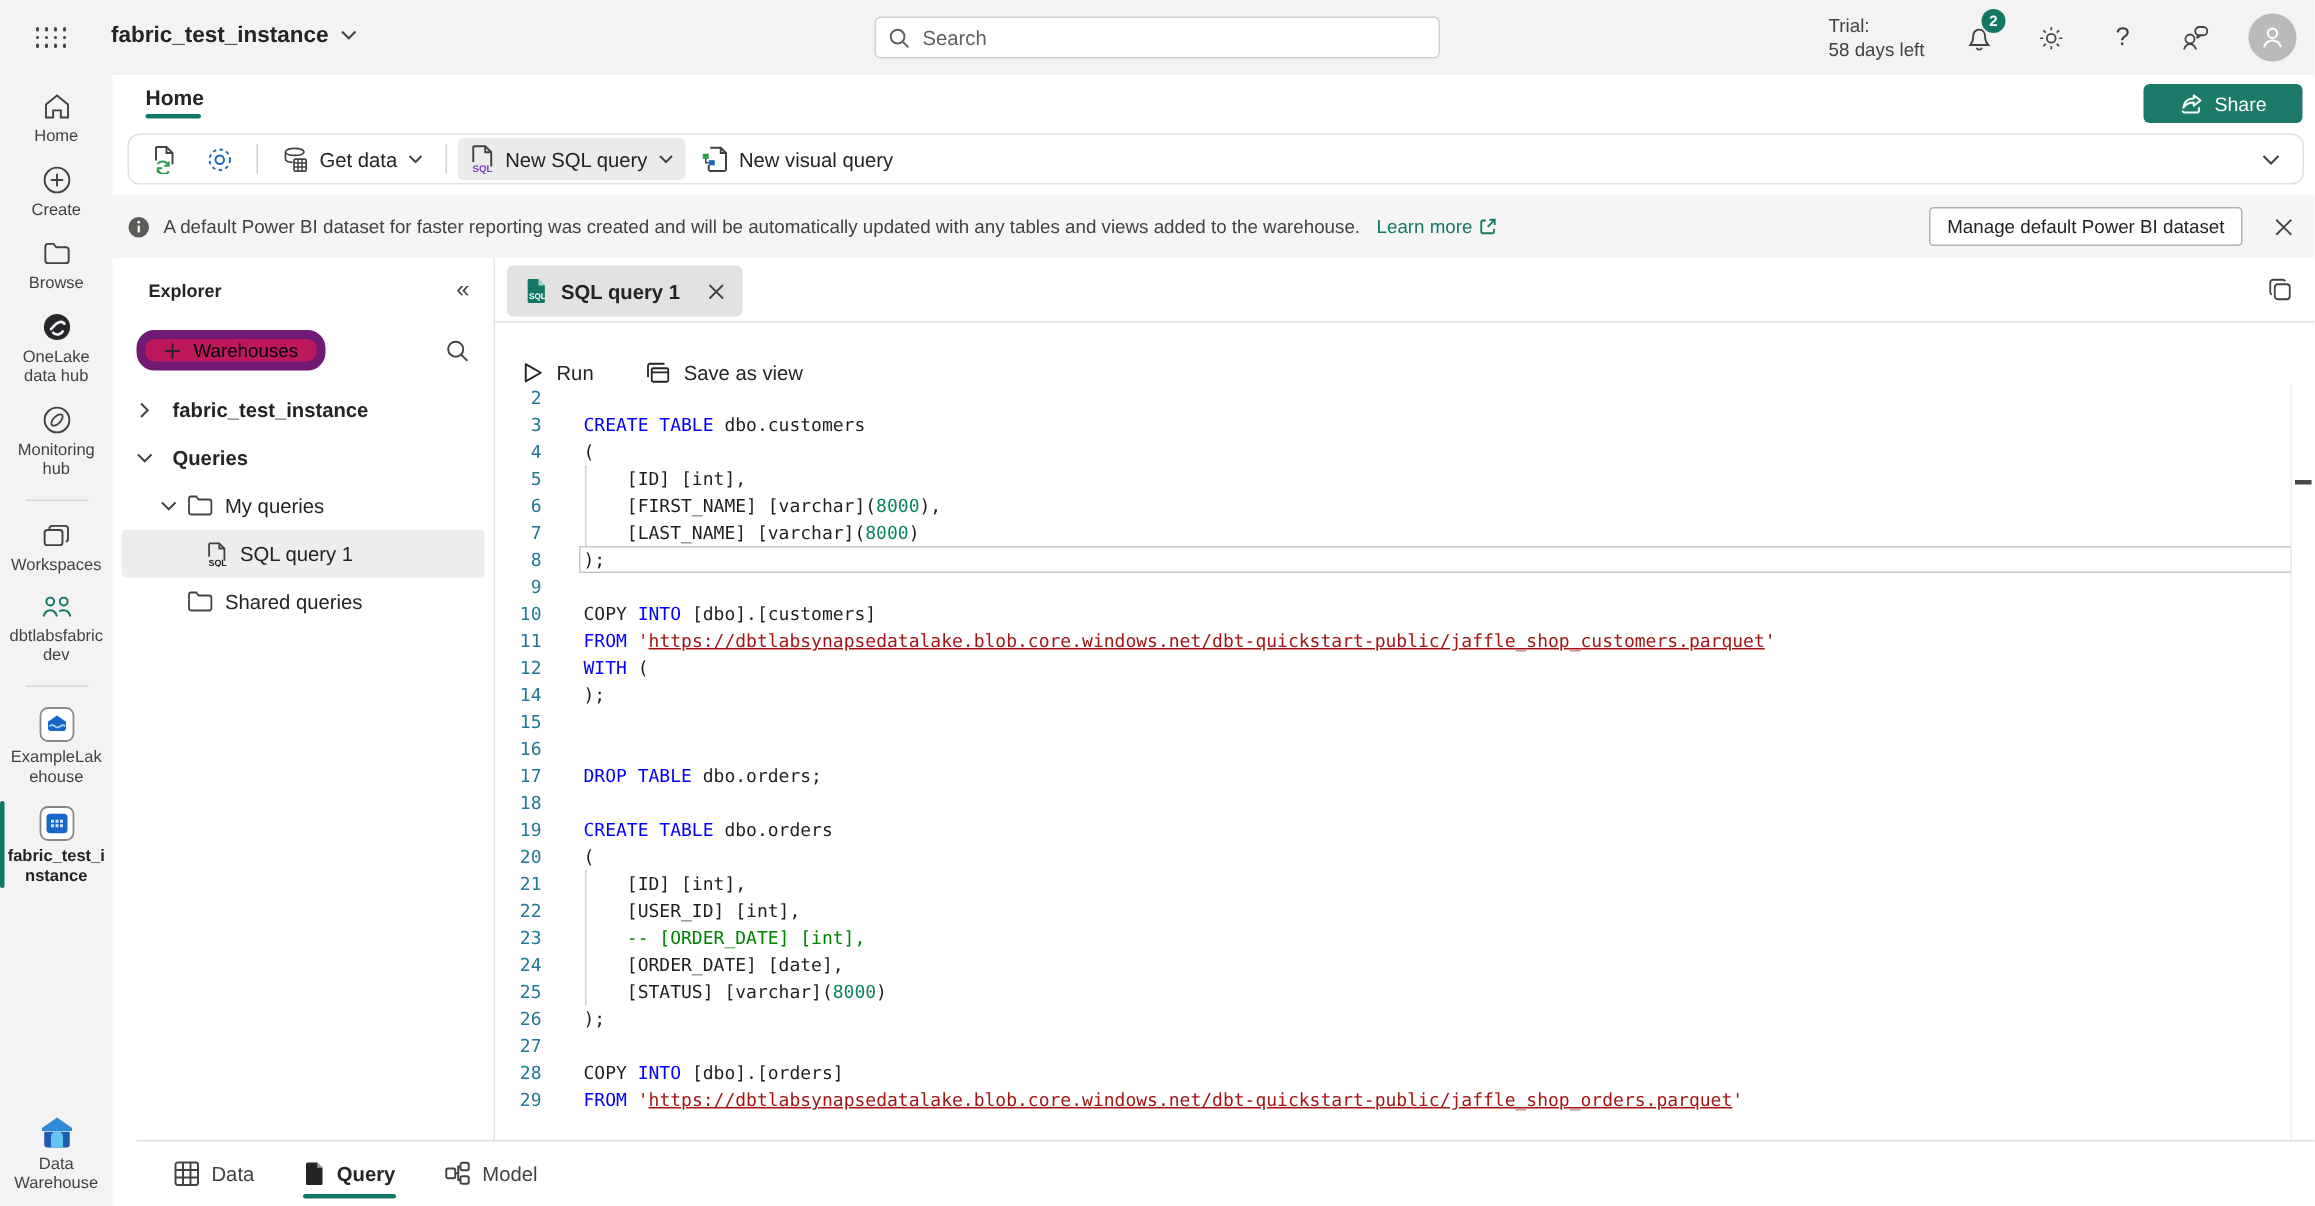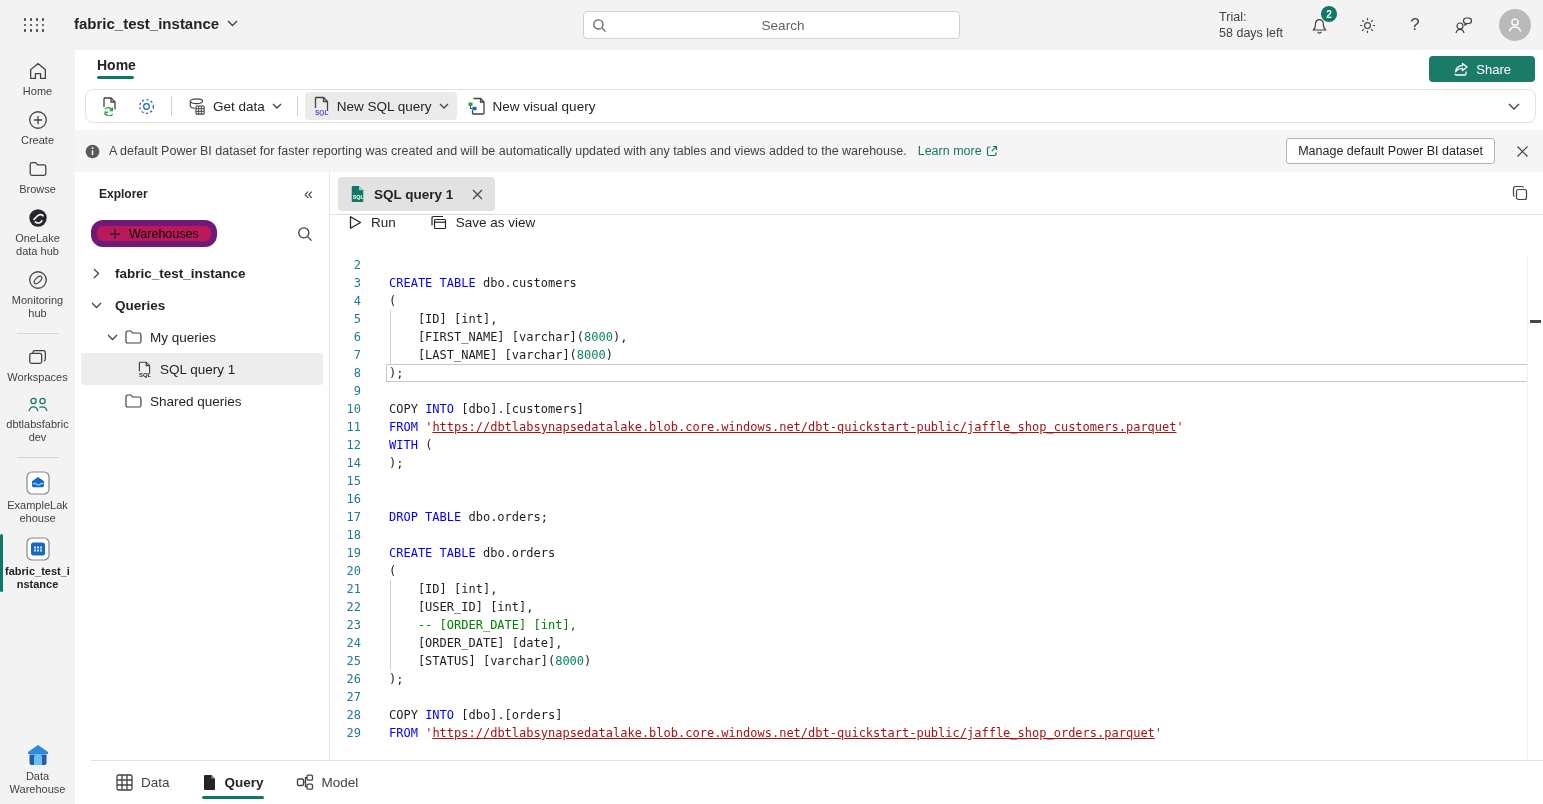--- a/index.html
+++ b/index.html
@@ -6,21 +6,21 @@
   html,body { width:1543px; height:804px; overflow:hidden; }
   body { font-family:"Liberation Sans", sans-serif; color:#242424; background:#fff; }
   .app { position:relative; width:1543px; height:804px; background:#fff; }
 
   
   .top-bar { position:absolute; left:0; top:0; width:1543px; height:50px; background:#f3f3f3; z-index:5; }
   .waffle { position:absolute; left:22px; top:17px; width:24px; height:16px; display:grid; grid-template-columns:repeat(4,1fr); grid-template-rows:repeat(3,1fr); }
   .waffle i { width:2.5px; height:2.5px; background:#424242; border-radius:1px; margin:auto; }
   .ws-title { position:absolute; left:74px; top:15px; font-size:15px; font-weight:700; display:flex; align-items:center; gap:8px; cursor:pointer; }
   .search-box { position:absolute; left:583px; top:11px; width:377px; height:28px; background:#fff; border:1px solid #d1d1d1; border-radius:4px; display:flex; align-items:center; padding:0 8px; gap:8px; }
-  .search-box input { border:none; outline:none; flex:1; font-size:13.5px; font-family:inherit; color:#242424; background:transparent;text-align:center; }
+  .search-box input { border:none; outline:none; flex:1; font-size:13.5px; font-family:inherit; color:#242424; background:transparent; }
   .search-box input::placeholder { color:#616161; }
   .trial { position:absolute; right:260px; top:9px; font-size:12.5px; line-height:16px; color:#424242; }
   .tb-icon { position:absolute; top:13px; width:24px; height:24px; display:flex; align-items:center; justify-content:center; cursor:pointer; color:#424242; }
   .bell { right:212px; }
   .badge { position:absolute; right:-6px; top:-7px; min-width:16px; height:16px; background:#117865; border-radius:8px; color:#fff; font-size:10px; font-weight:700; display:flex; align-items:center; justify-content:center; padding:0 4px; }
   .gearpos { right:164px; }
   .helppos { right:116px; font-size:17px; color:#424242; }
   .feedbackpos { right:68px; }
   .avatar { position:absolute; right:12px; top:9px; width:32px; height:32px; border-radius:50%; background:#bcbab8; display:flex; align-items:center; justify-content:center; cursor:pointer; }
 
@@ -67,21 +67,21 @@
   .trow.sel { background:#ededed; margin:0 6px; border-radius:3px; height:32px; }
   .bold { font-weight:700; }
 
   
   .editor { flex:1; position:relative; background:#fff; }
   .tab-bar { height:43px; border-bottom:1px solid #e0e0e0; position:relative; }
   .qtab { position:absolute; left:8px; top:5px; height:34px; background:#e2e2e2; border-radius:4px; display:flex; align-items:center; gap:9px; padding:0 12px; cursor:pointer; }
   .qtab .t { font-size:13.5px; font-weight:700; }
   .qtab .x { margin-left:10px; display:flex; cursor:pointer; }
   .copy-ic { position:absolute; right:14px; top:12px; cursor:pointer; }
-  .cmd-bar { height:41px; display:flex; align-items:flex-start; padding-left:19px; gap:34px; }
+  .cmd-bar { height:41px; display:flex; align-items:flex-end; padding-left:19px; gap:34px; }
   .cmd { display:flex; align-items:center; gap:9px; font-size:13.5px; cursor:pointer; }
 
   .code-area { position:absolute; left:0; top:84px; right:0; bottom:0; font-family:"DejaVu Sans Mono","Liberation Mono",monospace; font-size:12px; }
   .code-rows { position:absolute; left:0; top:0; right:15px; }
   .code-line { display:flex; height:18px; line-height:18px; }
   .ln { flex:0 0 31px; text-align:right; color:#237893; user-select:none; }
   .lt { flex:1; margin-left:25px; padding-left:3px; white-space:pre; position:relative; color:#1e1e1e; }
   .code-line.current .lt { box-shadow:inset 0 0 0 1px #c8c8c8; }
   .guide { position:absolute; left:4px; top:0; bottom:0; border-left:1px solid #d0d0d0; }
   .tok-k { color:#0000ff; } .tok-p { color:#1e1e1e; } .tok-s { color:#a31515; }

